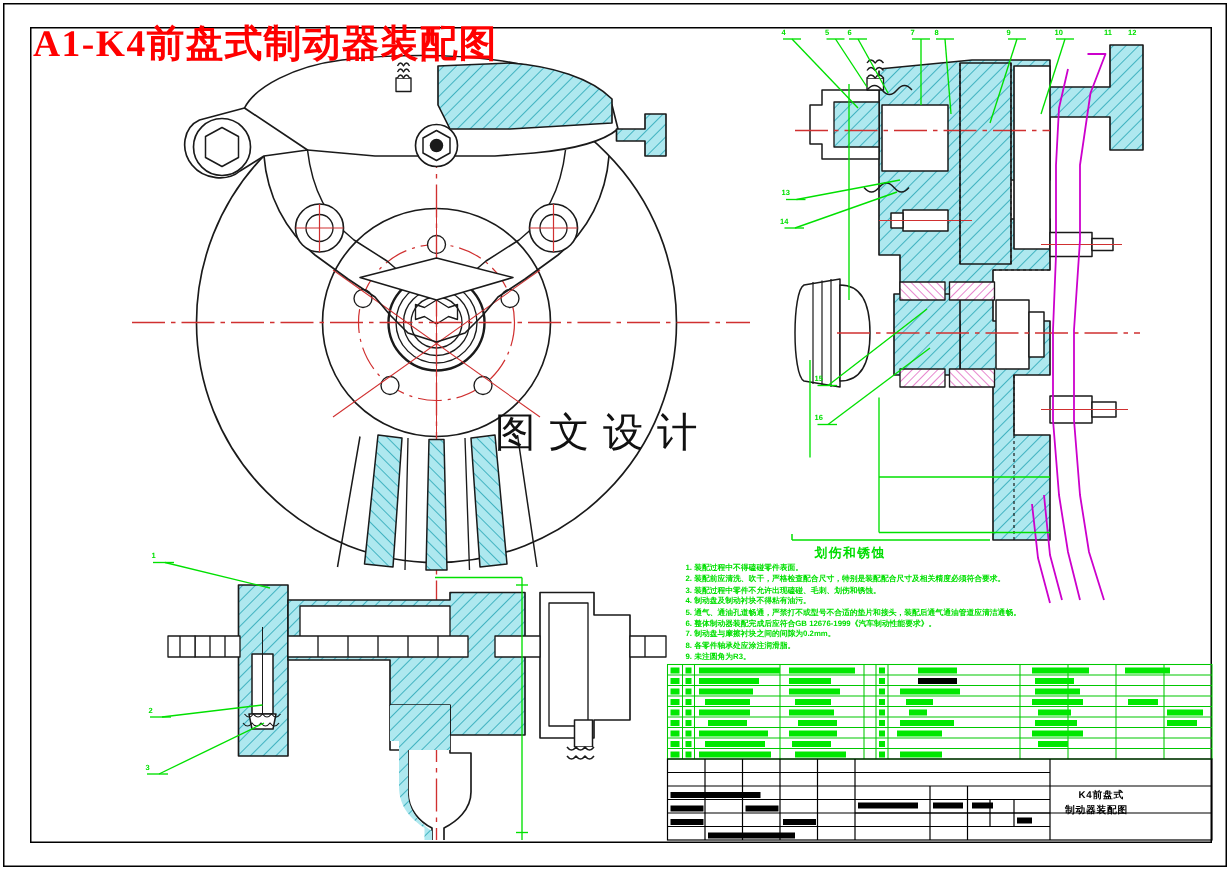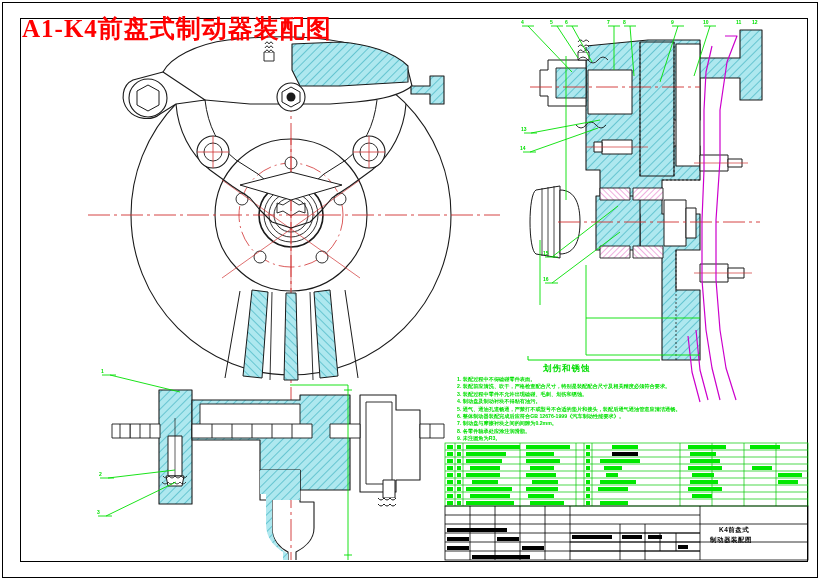--- a/index.html
+++ b/index.html
@@ -442,20 +442,21 @@
       <line x1="700" y1="524" x2="808" y2="524"></line>
       <line x1="700" y1="542" x2="808" y2="542"></line>
       <line x1="570" y1="533" x2="700" y2="533"></line>
       <line x1="570" y1="542" x2="700" y2="542"></line>
       <line x1="570" y1="551" x2="700" y2="551"></line>
     </g>
   </svg>
 
   <div class="txt" id="title-main">A1-K4前盘式制动器装配图</div>
 
+  <div class="txt" id="watermark">图文设计</div>
 
   <div class="txt" id="tech-title">划伤和锈蚀</div>
 
   <div id="tech-body">
     <div class="tech-line">1. 装配过程中不得磕碰零件表面。</div>
     <div class="tech-line">2. 装配前应清洗、吹干，严格检查配合尺寸，特别是装配配合尺寸及相关精度必须符合要求。</div>
     <div class="tech-line">3. 装配过程中零件不允许出现磕碰、毛刺、划伤和锈蚀。</div>
     <div class="tech-line">4. 制动盘及制动衬块不得粘有油污。</div>
     <div class="tech-line">5. 通气、通油孔道畅通，严禁打不或型号不合适的垫片和接头，装配后通气通油管道应清洁通畅。</div>
     <div class="tech-line">6. 整体制动器装配完成后应符合GB 12676-1999《汽车制动性能要求》。</div>

